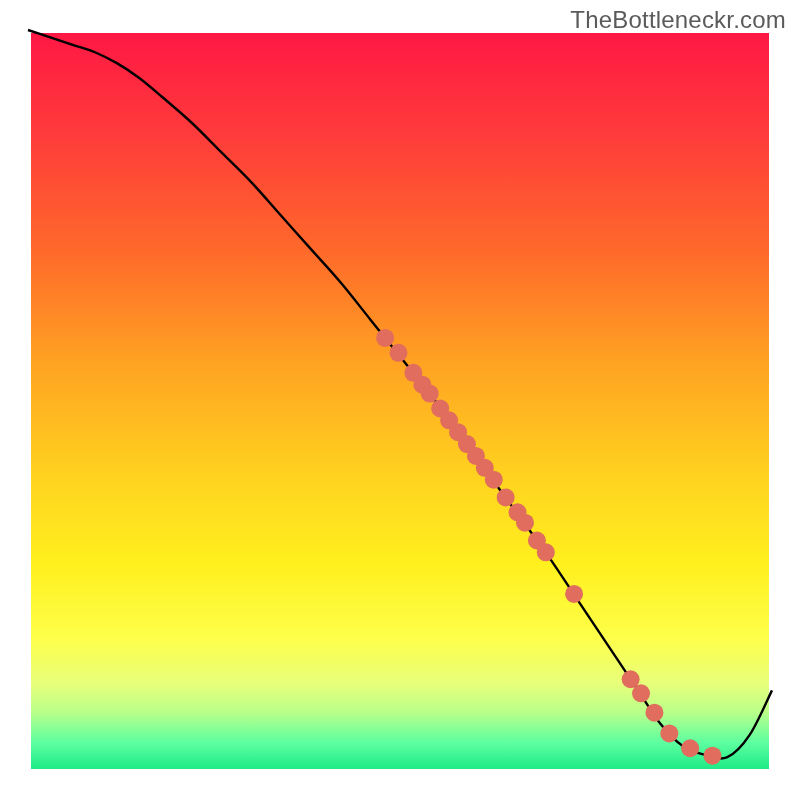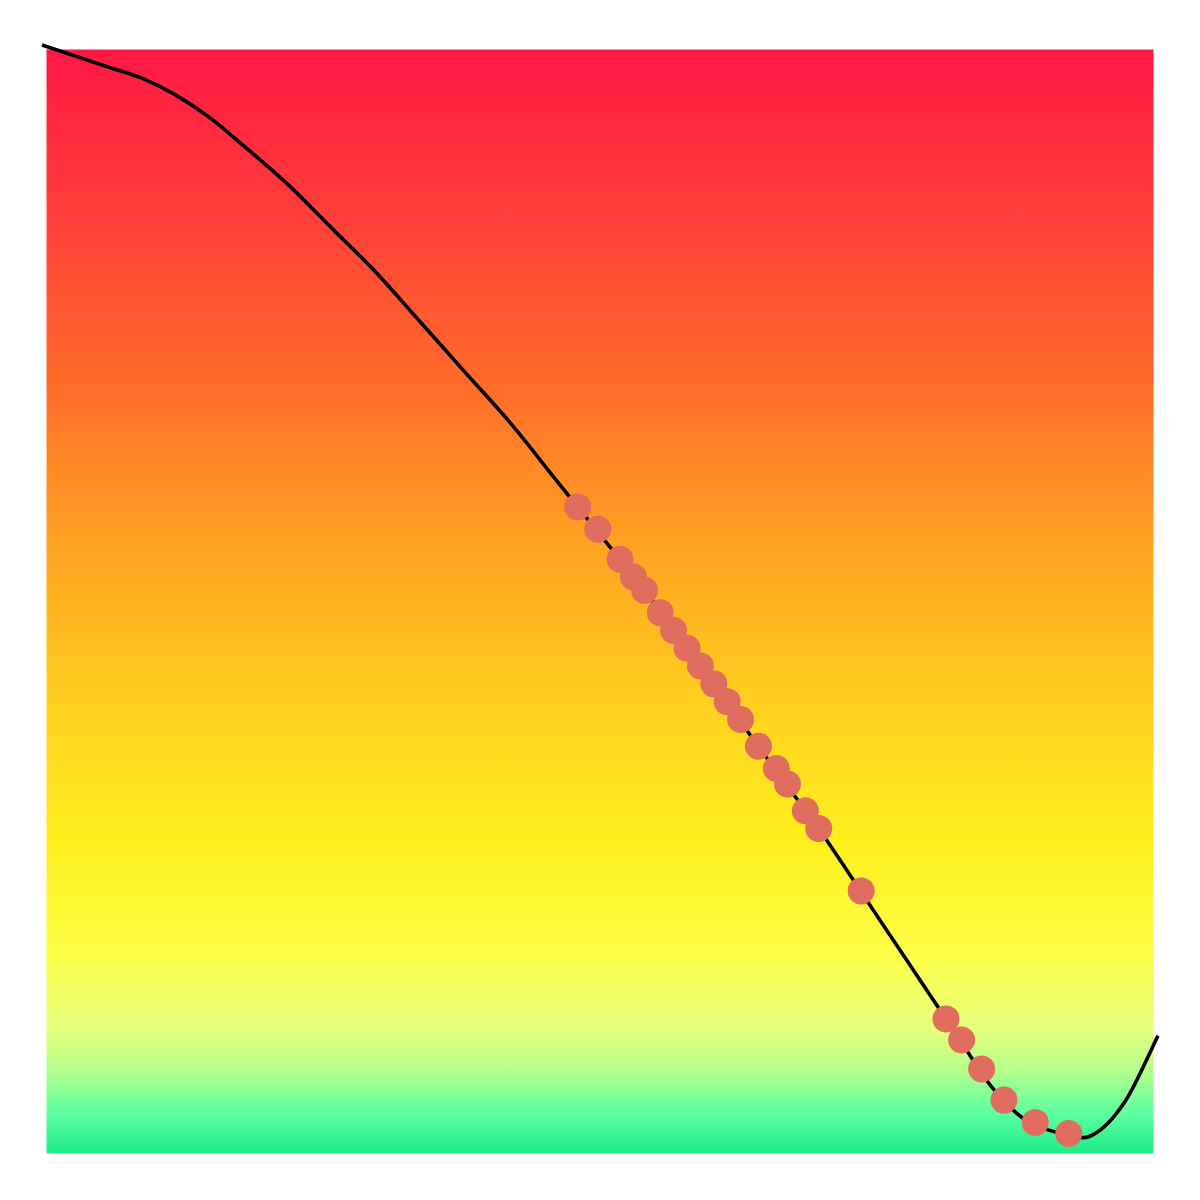--- a/index.html
+++ b/index.html
@@ -77,13 +77,14 @@
         <circle cx="574.0960000000001" cy="593.9200000000001" r="9" fill="#e06d5e"></circle>
         <circle cx="630.64" cy="679.25" r="9" fill="#e06d5e"></circle>
         <circle cx="641.056" cy="693.348" r="9" fill="#e06d5e"></circle>
         <circle cx="654.4480000000001" cy="712.64" r="9" fill="#e06d5e"></circle>
         <circle cx="669.328" cy="733.4159999999999" r="9" fill="#e06d5e"></circle>
         <circle cx="690.16" cy="748.256" r="9" fill="#e06d5e"></circle>
         <circle cx="712.48" cy="755.676" r="9" fill="#e06d5e"></circle>
       </g>
   </svg>
 
+  <div class="watermark">TheBottleneckr.com</div>
 </div>
 
 </body></html>

